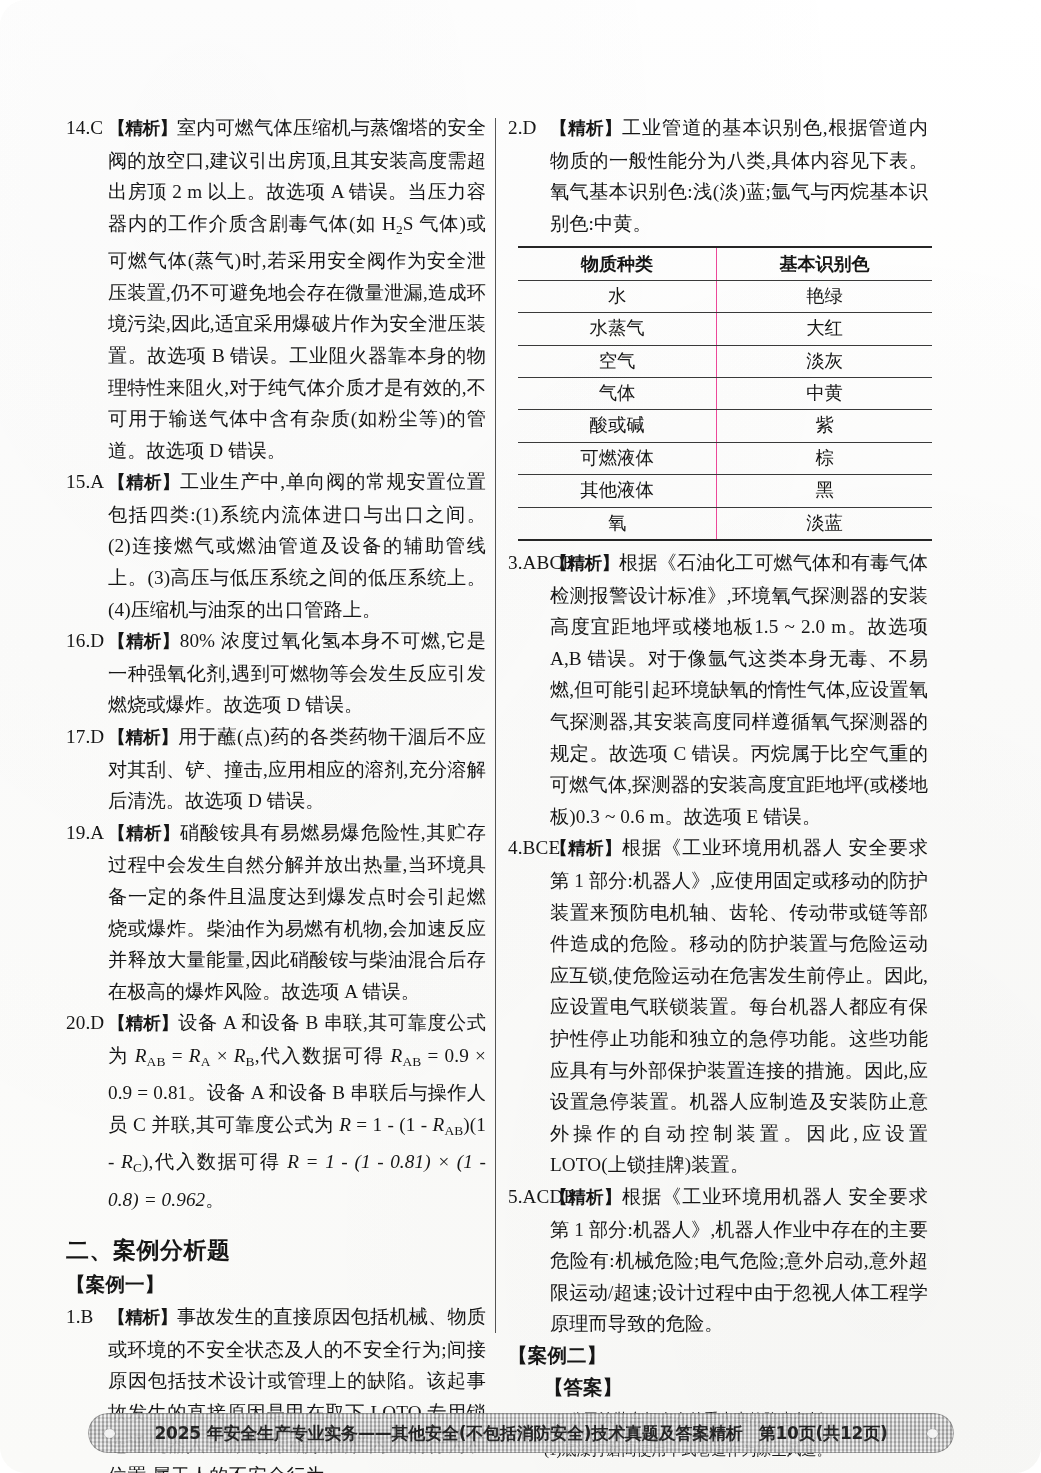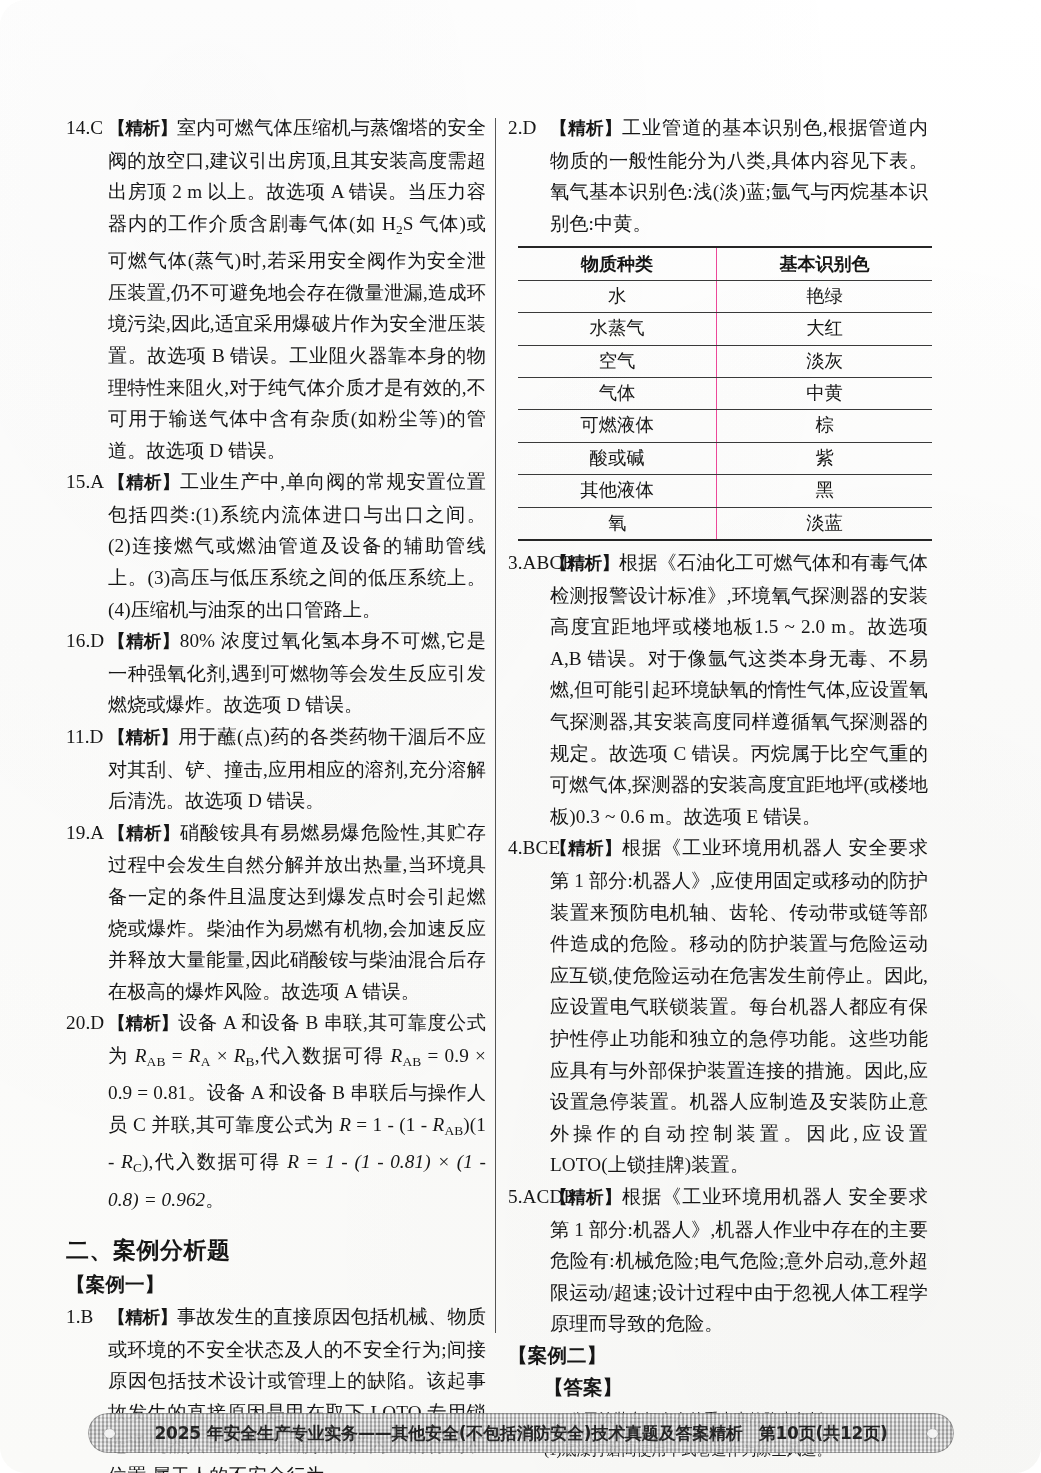--- a/index.html
+++ b/index.html
@@ -228,21 +228,21 @@
         <span class="num lat">15.A</span>
         <span class="body"><span class="tag">【精析】</span><span>工业生产中,单向阀的常规安置位置包括四类:(1)系统内流体进口与出口之间。(2)连接燃气或燃油管道及设备的辅助管线上。(3)高压与低压系统之间的低压系统上。(4)压缩机与油泵的出口管路上。</span></span>
       </div>
 
       <div class="entry">
         <span class="num lat">16.D</span>
         <span class="body"><span class="tag">【精析】</span><span>80% 浓度过氧化氢本身不可燃,它是一种强氧化剂,遇到可燃物等会发生反应引发燃烧或爆炸。故选项 D 错误。</span></span>
       </div>
 
       <div class="entry">
-        <span class="num lat">11.D</span>
+        <span class="num lat">17.D</span>
         <span class="body"><span class="tag">【精析】</span><span>用于蘸(点)药的各类药物干涸后不应对其刮、铲、撞击,应用相应的溶剂,充分溶解后清洗。故选项 D 错误。</span></span>
       </div>
 
 
       <div class="entry">
         <span class="num lat">19.A</span>
         <span class="body"><span class="tag">【精析】</span><span>硝酸铵具有易燃易爆危险性,其贮存过程中会发生自然分解并放出热量,当环境具备一定的条件且温度达到爆发点时会引起燃烧或爆炸。柴油作为易燃有机物,会加速反应并释放大量能量,因此硝酸铵与柴油混合后存在极高的爆炸风险。故选项 A 错误。</span></span>
       </div>
 
       <div class="entry">
@@ -285,26 +285,26 @@
           </tr>
           <tr>
             <td class="c1">空气</td>
             <td>淡灰</td>
           </tr>
           <tr>
             <td class="c1">气体</td>
             <td>中黄</td>
           </tr>
           <tr>
+            <td class="c1">酸或碱</td>
+            <td>紫</td>
+          </tr>
+          <tr>
             <td class="c1">可燃液体</td>
             <td>棕</td>
-          </tr>
-          <tr>
-            <td class="c1">酸或碱</td>
-            <td>紫</td>
           </tr>
           <tr>
             <td class="c1">其他液体</td>
             <td>黑</td>
           </tr>
           <tr>
             <td class="c1">氧</td>
             <td>淡蓝</td>
           </tr>
         </tbody>

